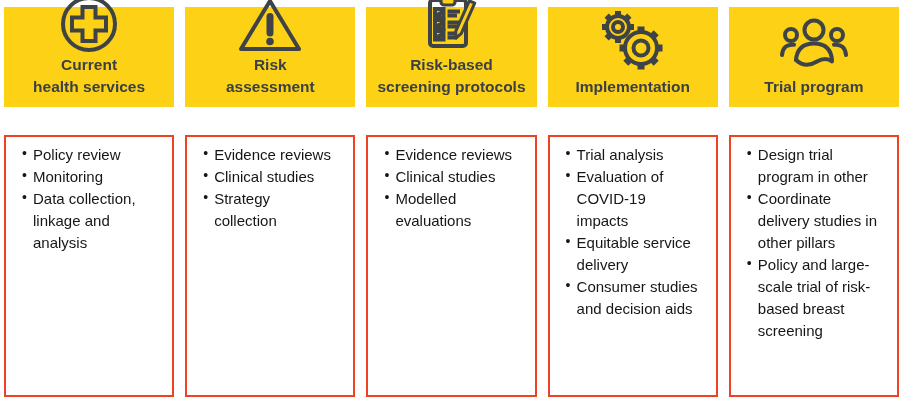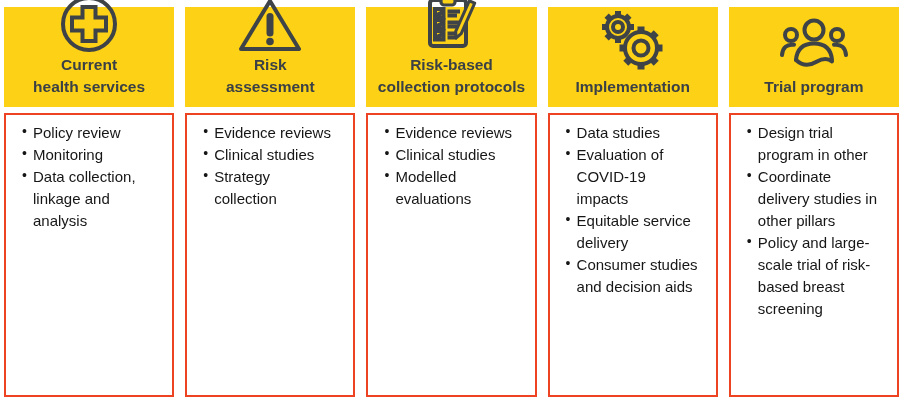--- a/index.html
+++ b/index.html
@@ -33,21 +33,21 @@
   .title {
     text-align: center;
     font-weight: 700;
     font-size: 15.5px;
     line-height: 1.42;
     color: #3A4045;
     white-space: pre-line;
   }
   .details {
     flex: 1;
-    margin-top: 6px;
+    margin-top: 28px;
     background: #ffffff;
     border: 2px solid #EE4323;
     padding: 7px 0 6px 15px;
   }
   ul.bullets {
     margin: 0; padding: 0; list-style: none;
     font-size: 15px; line-height: 1.47; color: #161616;
     max-width: 134px;
   }
   ul.bullets li { position: relative; padding-left: 12px; }
@@ -118,21 +118,21 @@
             <line x1="27.5" y1="34.5" x2="37" y2="34.5"></line>
             <rect x="15" y="39" width="8.5" height="8.5"></rect>
             <path d="M16.8 43 l2 2.4 l3.6 -4.4"></path>
             <line x1="27.5" y1="41.5" x2="40" y2="41.5"></line>
             <line x1="27.5" y1="45.5" x2="37" y2="45.5"></line>
           </g>
           <path class="fillbg" stroke-width="3" stroke-linejoin="round" d="M49.3 8.8 L54.7 11.2 L41.2 41.7 L36 46 L35.7 39.3 Z"></path>
         </svg>
       </div>
       <div class="title">Risk-based
-collection protocols</div>
+screening protocols</div>
     </div>
     <div class="details">
       <ul class="bullets">
         <li>Evidence reviews</li>
         <li>Clinical studies</li>
         <li>Modelled evaluations</li>
       </ul>
     </div>
   </div>
 
@@ -163,21 +163,21 @@
             <line x1="56.3" y1="28.7" x2="60.2" y2="24.8"></line>
           </g>
           <circle class="stroke" cx="45" cy="40" r="16" stroke-width="4"></circle>
           <circle class="stroke" cx="45" cy="40" r="7.5" stroke-width="3.8"></circle>
         </svg>
       </div>
       <div class="title">Implementation</div>
     </div>
     <div class="details">
       <ul class="bullets">
-        <li>Data studies</li>
+        <li>Trial analysis</li>
         <li>Evaluation of COVID-19 impacts</li>
         <li>Equitable service delivery</li>
         <li>Consumer studies and decision aids</li>
       </ul>
     </div>
   </div>
 
   <div class="column">
     <div class="header">
       <div class="icon-area">

